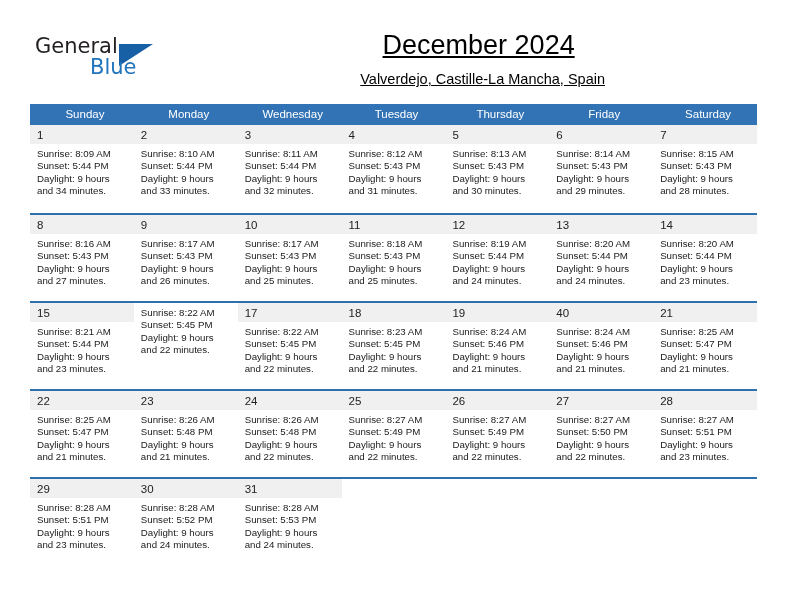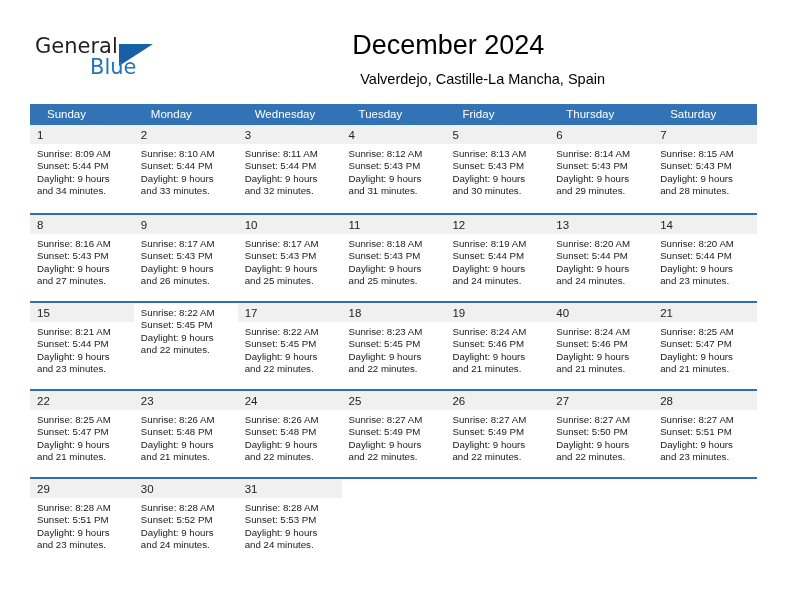--- a/index.html
+++ b/index.html
@@ -62,21 +62,22 @@
     width: 0;
     height: 0;
     border-left: 34px solid #1760a5;
     border-bottom: 22px solid transparent;
   }
 
   .title-block {
     position: absolute;
     right: 35px;
     top: 28px;
-    text-align: left;
+    text-align: center;
+    text-decoration: underline;
   }
   .cal-title {
     font-size: 27px;
     font-weight: 400;
     color: #000000;
     line-height: 34px;
     white-space: nowrap;
   }
   .cal-subtitle {
     margin-top: 8px;
@@ -98,24 +99,25 @@
   .weekdays {
     display: flex;
     background: #3273b5;
     height: 21px;
   }
   .weekday {
     flex: 1 1 0;
     color: #ffffff;
     font-size: 11.5px;
     line-height: 21px;
-    padding-left: 17px;
+    padding-left: 6px;
     box-sizing: border-box;
     overflow: hidden;
     white-space: nowrap;
+    text-align: center;
   }
 
   .week {
     display: flex;
     border-top: 2px solid #2f6fae;
     height: 88px;
     box-sizing: border-box;
   }
   .week.first {
     border-top: none;
@@ -169,22 +171,22 @@
 
   </div>
 
   <div class="calendar">
 
     <div class="weekdays">
       <div class="weekday">Sunday</div>
       <div class="weekday">Monday</div>
       <div class="weekday">Wednesday</div>
       <div class="weekday">Tuesday</div>
+      <div class="weekday">Thursday</div>
       <div class="weekday">Friday</div>
-      <div class="weekday">Thursday</div>
       <div class="weekday">Saturday</div>
     </div>
 
     <div class="week first">
       <div class="day">
         <div class="day-num-band"><span class="day-num">1</span></div>
         <div class="day-info">
           <div>Sunrise: 8:09 AM</div>
           <div>Sunset: 5:44 PM</div>
           <div>Daylight: 9 hours</div>

